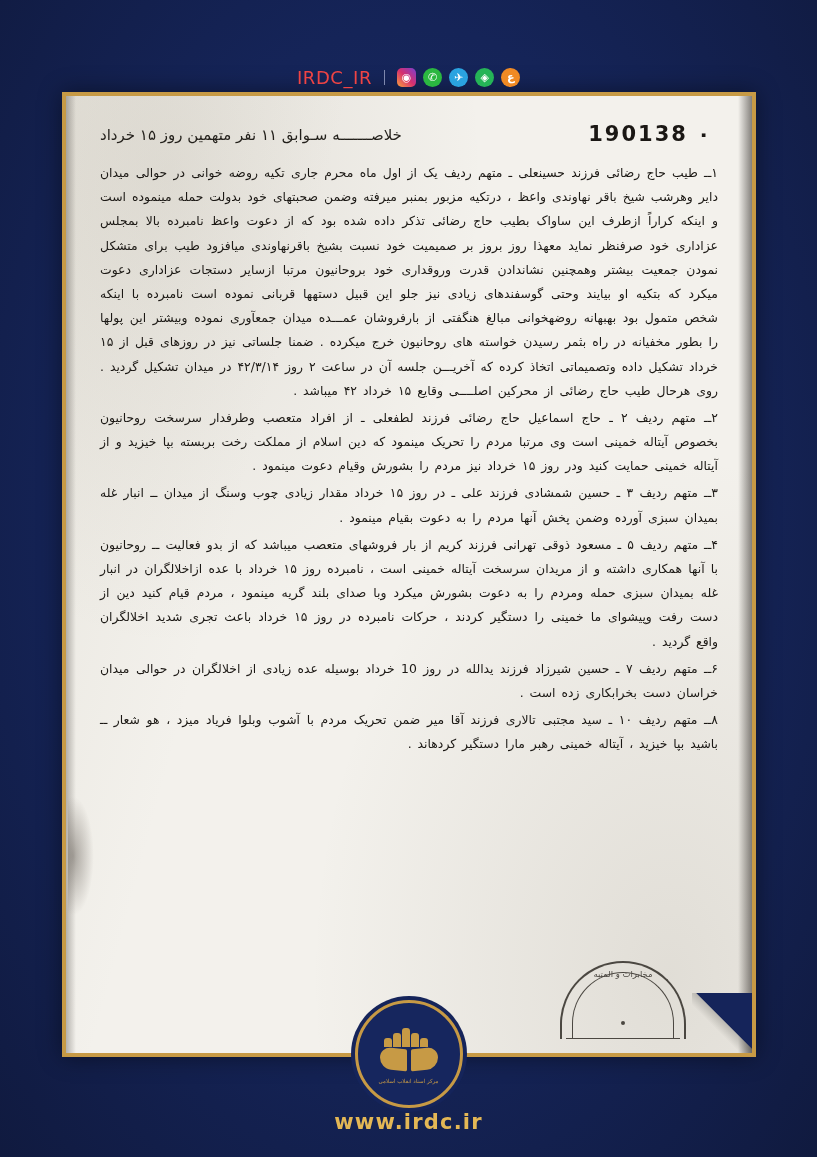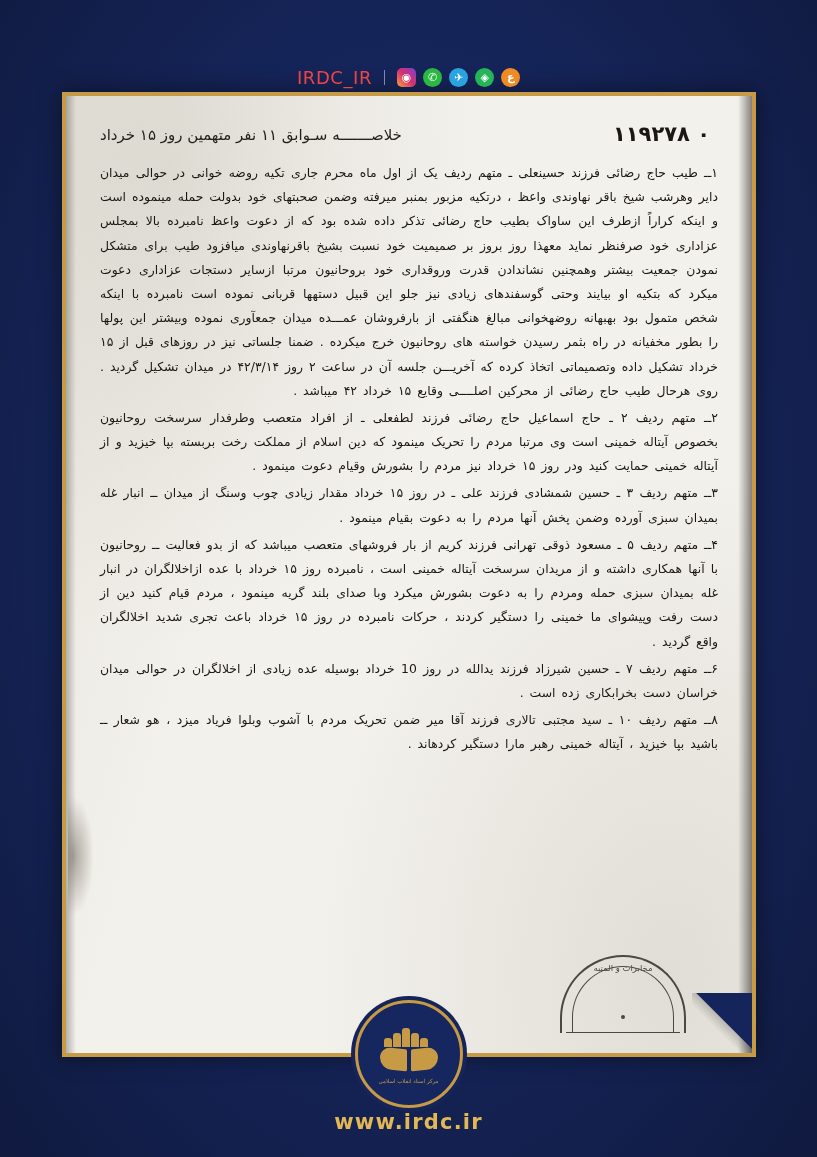--- a/index.html
+++ b/index.html
@@ -142,21 +142,21 @@
     text-align: justify;
     text-align-last: right;
     margin: 0 0 3px 0;
     color: #1b1814;
     word-spacing: 2px;
   }
 
   
   .stamp {
     position: absolute;
-    right: 66px; bottom: 20px;
+    right: 66px; bottom: 14px;
     width: 126px; height: 78px;
     z-index: 3;
     opacity: 0.82;
   }
   .stamp-arc {
     position: absolute; inset: 0;
     border: 2px solid #2a2620;
     border-bottom: none;
     border-radius: 120px 120px 0 0;
   }
@@ -267,21 +267,21 @@
   <div class="doc-frame">
     <div class="doc-inner">
       <div class="scan-edge"></div>
       <div class="scan-edge-left"></div>
       <div class="scan-blotch"></div>
 
       <div class="doc-body">
 
         <div class="doc-header-row">
           <div class="doc-filenum">
-            <span>۱۱۹۲۷۸</span>
+            <span>190138</span>
             <span class="dot">٠</span>
           </div>
           <div class="doc-title">خلاصـــــــه سـوابق ۱۱ نفر متهمین روز ۱۵ خرداد</div>
         </div>
 
         <p class="para">۱ــ طیب حاج رضائی فرزند حسینعلی ـ متهم ردیف یک از اول ماه محرم جاری تکیه روضه خوانی در حوالی میدان دایر وهرشب شیخ باقر نهاوندی واعظ ، درتکیه مزبور بمنبر میرفته وضمن صحبتهای خود بدولت حمله مینموده است و اینکه کراراً ازطرف این ساواک بطیب حاج رضائی تذکر داده شده بود که از دعوت واعظ نامبرده بالا بمجلس عزاداری خود صرفنظر نماید معهذا روز بروز بر صمیمیت خود نسبت بشیخ باقرنهاوندی میافزود طیب برای متشکل نمودن جمعیت بیشتر وهمچنین نشاندادن قدرت وروقداری خود بروحانیون مرتبا ازسایر دستجات عزاداری دعوت میکرد که بتکیه او بیایند وحتی گوسفندهای زیادی نیز جلو این قبیل دستهها قربانی نموده است نامبرده با اینکه شخص متمول بود بهبهانه روضهخوانی مبالغ هنگفتی از بارفروشان عمـــده میدان جمعآوری نموده وبیشتر این پولها را بطور مخفیانه در راه بثمر رسیدن خواسته های روحانیون خرج میکرده . ضمنا جلساتی نیز در روزهای قبل از ۱۵ خرداد تشکیل داده وتصمیماتی اتخاذ کرده که آخریـــن جلسه آن در ساعت ۲ روز ۴۲/۳/۱۴ در میدان تشکیل گردید . روی هرحال طیب حاج رضائی از محرکین اصلــــی وقایع ۱۵ خرداد ۴۲ میباشد .</p>
         <p class="para">۲ــ متهم ردیف ۲ ـ حاج اسماعیل حاج رضائی فرزند لطفعلی ـ از افراد متعصب وطرفدار سرسخت روحانیون بخصوص آیتاله خمینی است وی مرتبا مردم را تحریک مینمود که دین اسلام از مملکت رخت بربسته بپا خیزید و از آیتاله خمینی حمایت کنید ودر روز ۱۵ خرداد نیز مردم را بشورش وقیام دعوت مینمود .</p>
         <p class="para">۳ــ متهم ردیف ۳ ـ حسین شمشادی فرزند علی ـ در روز ۱۵ خرداد مقدار زیادی چوب وسنگ از میدان ــ انبار غله بمیدان سبزی آورده وضمن پخش آنها مردم را به دعوت بقیام مینمود .</p>
         <p class="para">۴ــ متهم ردیف ۵ ـ مسعود ذوقی تهرانی فرزند کریم از بار فروشهای متعصب میباشد که از بدو فعالیت ــ روحانیون با آنها همکاری داشته و از مریدان سرسخت آیتاله خمینی است ، نامبرده روز ۱۵ خرداد با عده ازاخلالگران در انبار غله بمیدان سبزی حمله ومردم را به دعوت بشورش میکرد وبا صدای بلند گریه مینمود ، مردم قیام کنید دین از دست رفت وپیشوای ما خمینی را دستگیر کردند ، حرکات نامبرده در روز ۱۵ خرداد باعث تجری شدید اخلالگران واقع گردید .</p>
         <p class="para">۶ــ متهم ردیف ۷ ـ حسین شیرزاد فرزند یدالله در روز 10 خرداد بوسیله عده زیادی از اخلالگران در حوالی میدان خراسان دست بخرابکاری زده است .</p>

